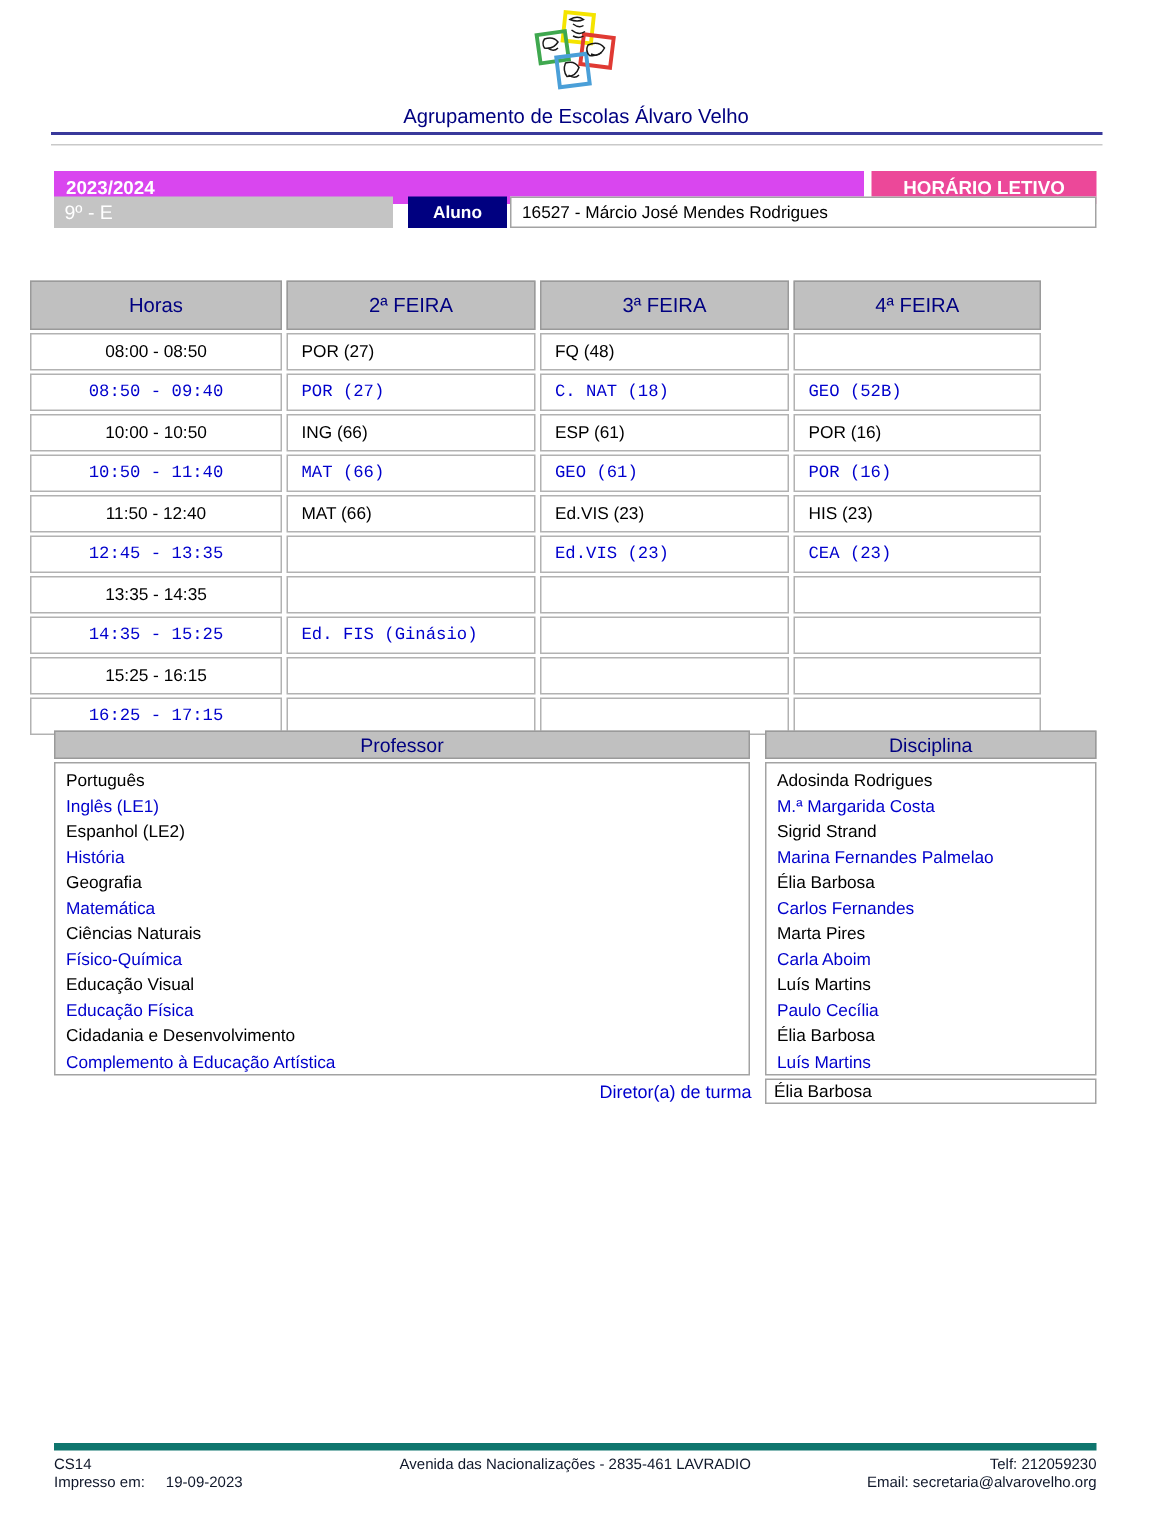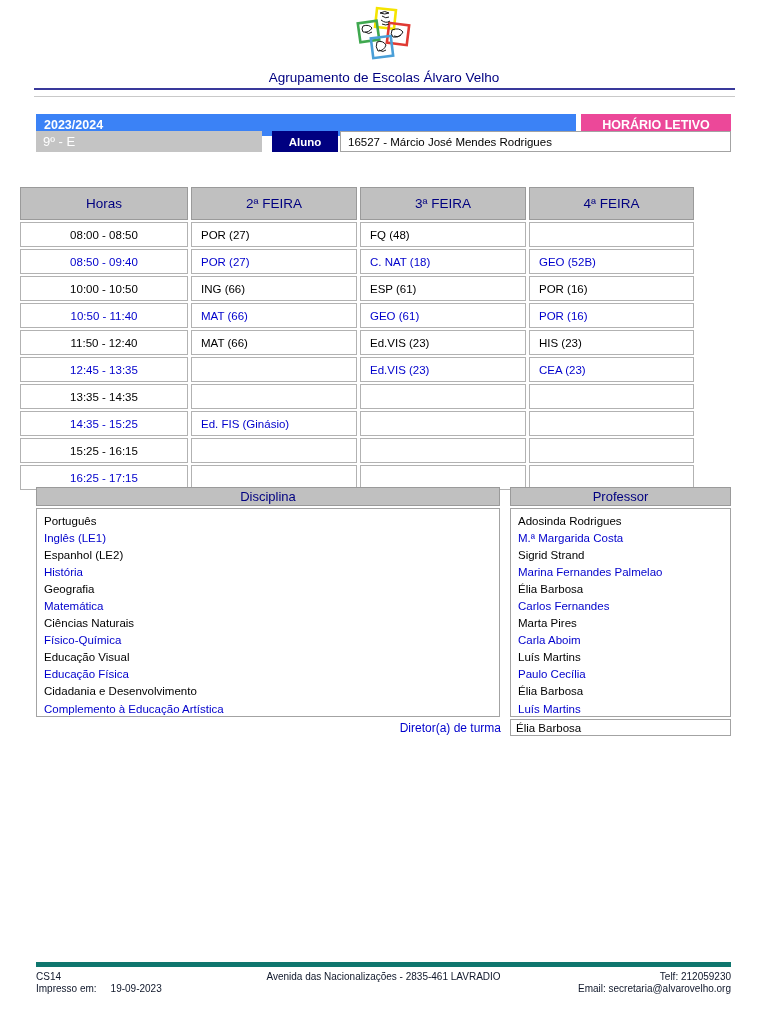--- a/index.html
+++ b/index.html
@@ -9,21 +9,21 @@
 
   
   .logo { position:absolute; top:6px; left:50%; transform:translateX(-50%); }
   .school-name { position:absolute; top:70px; left:0; width:100%; text-align:center;
                  color:#000080; font-weight:normal; font-size:13.5px; }
   .rule-blue { position:absolute; top:88px; left:34px; width:701px; height:2px; background:#39399b; }
   .rule-gray { position:absolute; top:96px; left:34px; width:701px; height:1px; background:#c9c9c9; }
 
   
   .banner { position:absolute; top:114px; left:36px; width:695px; height:22px; display:flex; }
-  .banner-left { flex:1; background:#3b82f6; color:#fff; font-weight:bold; font-size:12.5px;
+  .banner-left { flex:1; background:#d946ef; color:#fff; font-weight:bold; font-size:12.5px;
                  display:flex; align-items:center; padding-left:8px; }
   .banner-gap { width:5px; background:#fff; }
   .banner-right { width:150px; background:#ec4899; color:#fff; font-weight:bold; font-size:12.5px;
                   display:flex; align-items:center; justify-content:center; }
 
   
   .student-row { position:absolute; top:131px; left:36px; width:695px; height:21px; display:flex; }
   .class-box { width:226px; background:#c4c4c4; color:#fff; font-size:13px;
                display:flex; align-items:center; padding-left:7px; }
   .aluno-btn { width:66px; margin-left:10px; background:#000080; color:#fff; font-weight:bold;
@@ -35,21 +35,21 @@
   .timetable { position:absolute; top:187px; left:20px; width:674px; }
   .t-grid { display:grid; grid-template-columns:168px 166px 166px 165px; column-gap:3px; }
   .t-head { margin-bottom:2px; }
   .t-head > div { height:33px; background:#c0c0c0; border:1px solid #9a9a9a; color:#000080;
                   font-size:13.5px; display:flex; align-items:center; justify-content:center; }
   .t-row { margin-bottom:2px; }
   .t-row > div { height:25px; background:#fff; border:1px solid #b2b2b2; font-size:11.5px;
                  color:#000; display:flex; align-items:center; }
   .t-row .t-time { justify-content:center; }
   .t-row .t-cell { padding-left:9px; }
-  .t-row.hl > div { color:#0000cc; }
+  .t-row.hl > div { color:#0000cc;font-family:Liberation Mono, monospace; }
 
   
   .subjects-head { position:absolute; top:487px; left:36px; width:695px; display:grid;
                    grid-template-columns:464px 221px; column-gap:10px; }
   .subjects-head > div { height:19px; background:#c0c0c0; border:1px solid #9a9a9a; color:#000080;
                          font-size:13px; display:flex; align-items:center; justify-content:center; }
   .subjects-body { position:absolute; top:508px; left:36px; width:695px; display:grid;
                    grid-template-columns:464px 221px; column-gap:10px; }
   .s-col { height:209px; background:#fff; border:1px solid #a3a3a3; padding:3px 0 0 7px; }
   .s-col > div { height:17.1px; display:flex; align-items:center; font-size:11.5px; color:#000; }
@@ -178,22 +178,22 @@
     </div>
     <div class="t-grid t-row hl">
       <div class="t-time">16:25 - 17:15</div>
       <div class="t-cell"></div>
       <div class="t-cell"></div>
       <div class="t-cell"></div>
     </div>
   </div>
 
   <div class="subjects-head">
+    <div>Professor</div>
     <div>Disciplina</div>
-    <div>Professor</div>
   </div>
   <div class="subjects-body">
     <div class="s-col">
       <div>Português</div>
       <div class="hl">Inglês (LE1)</div>
       <div>Espanhol (LE2)</div>
       <div class="hl">História</div>
       <div>Geografia</div>
       <div class="hl">Matemática</div>
       <div>Ciências Naturais</div>

